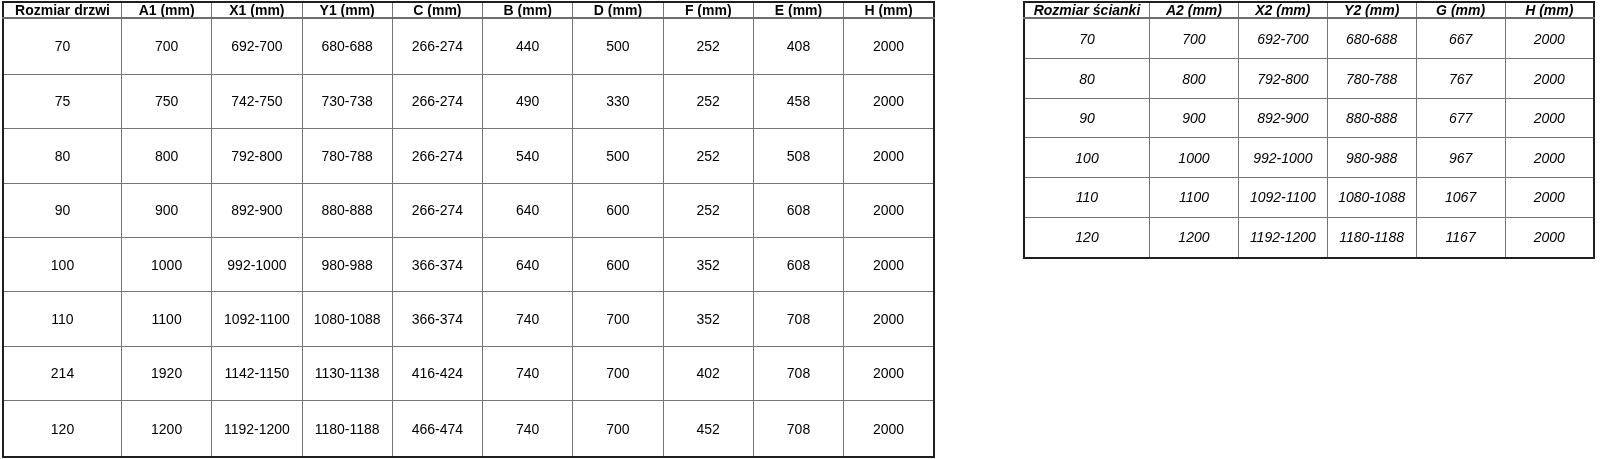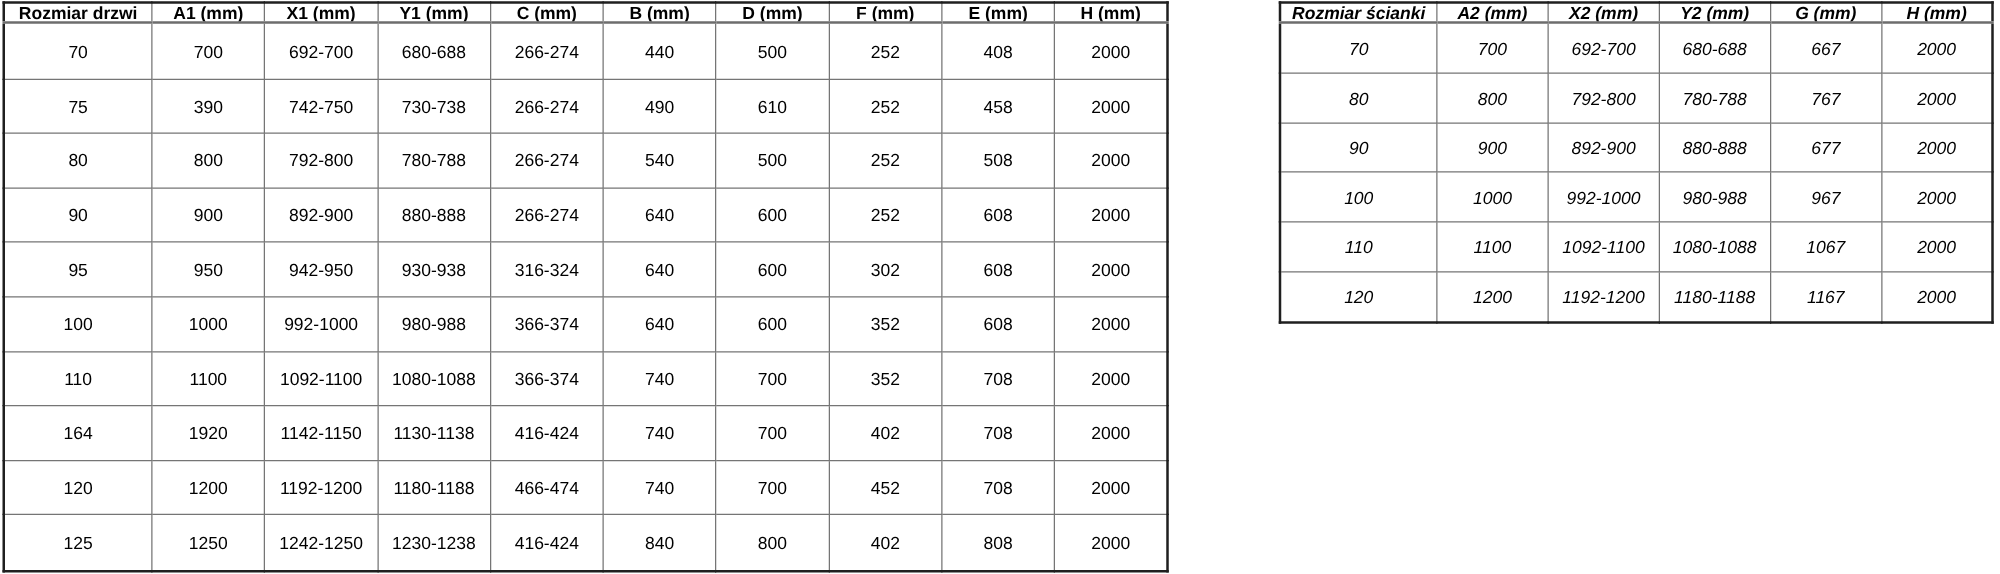--- a/index.html
+++ b/index.html
@@ -86,26 +86,26 @@
           <td>680-688</td>
           <td>266-274</td>
           <td>440</td>
           <td>500</td>
           <td>252</td>
           <td>408</td>
           <td>2000</td>
         </tr>
         <tr>
           <td>75</td>
-          <td>390</td>
+          <td>750</td>
           <td>742-750</td>
           <td>730-738</td>
           <td>266-274</td>
           <td>490</td>
-          <td>610</td>
+          <td>330</td>
           <td>252</td>
           <td>458</td>
           <td>2000</td>
         </tr>
         <tr>
           <td>80</td>
           <td>800</td>
           <td>792-800</td>
           <td>780-788</td>
           <td>266-274</td>
@@ -117,32 +117,20 @@
         </tr>
         <tr>
           <td>90</td>
           <td>900</td>
           <td>892-900</td>
           <td>880-888</td>
           <td>266-274</td>
           <td>640</td>
           <td>600</td>
           <td>252</td>
-          <td>608</td>
-          <td>2000</td>
-        </tr>
-        <tr>
-          <td>95</td>
-          <td>950</td>
-          <td>942-950</td>
-          <td>930-938</td>
-          <td>316-324</td>
-          <td>640</td>
-          <td>600</td>
-          <td>302</td>
           <td>608</td>
           <td>2000</td>
         </tr>
         <tr>
           <td>100</td>
           <td>1000</td>
           <td>992-1000</td>
           <td>980-988</td>
           <td>366-374</td>
           <td>640</td>
@@ -157,21 +145,21 @@
           <td>1092-1100</td>
           <td>1080-1088</td>
           <td>366-374</td>
           <td>740</td>
           <td>700</td>
           <td>352</td>
           <td>708</td>
           <td>2000</td>
         </tr>
         <tr>
-          <td>164</td>
+          <td>214</td>
           <td>1920</td>
           <td>1142-1150</td>
           <td>1130-1138</td>
           <td>416-424</td>
           <td>740</td>
           <td>700</td>
           <td>402</td>
           <td>708</td>
           <td>2000</td>
         </tr>
@@ -180,32 +168,20 @@
           <td>1200</td>
           <td>1192-1200</td>
           <td>1180-1188</td>
           <td>466-474</td>
           <td>740</td>
           <td>700</td>
           <td>452</td>
           <td>708</td>
           <td>2000</td>
         </tr>
-        <tr>
-          <td>125</td>
-          <td>1250</td>
-          <td>1242-1250</td>
-          <td>1230-1238</td>
-          <td>416-424</td>
-          <td>840</td>
-          <td>800</td>
-          <td>402</td>
-          <td>808</td>
-          <td>2000</td>
-        </tr>
       </tbody>
     </table>
   <table class="spec-table wall-table">
       <thead>
         <tr>
           <th>Rozmiar ścianki</th>
           <th>A2 (mm)</th>
           <th>X2 (mm)</th>
           <th>Y2 (mm)</th>
           <th>G (mm)</th>

